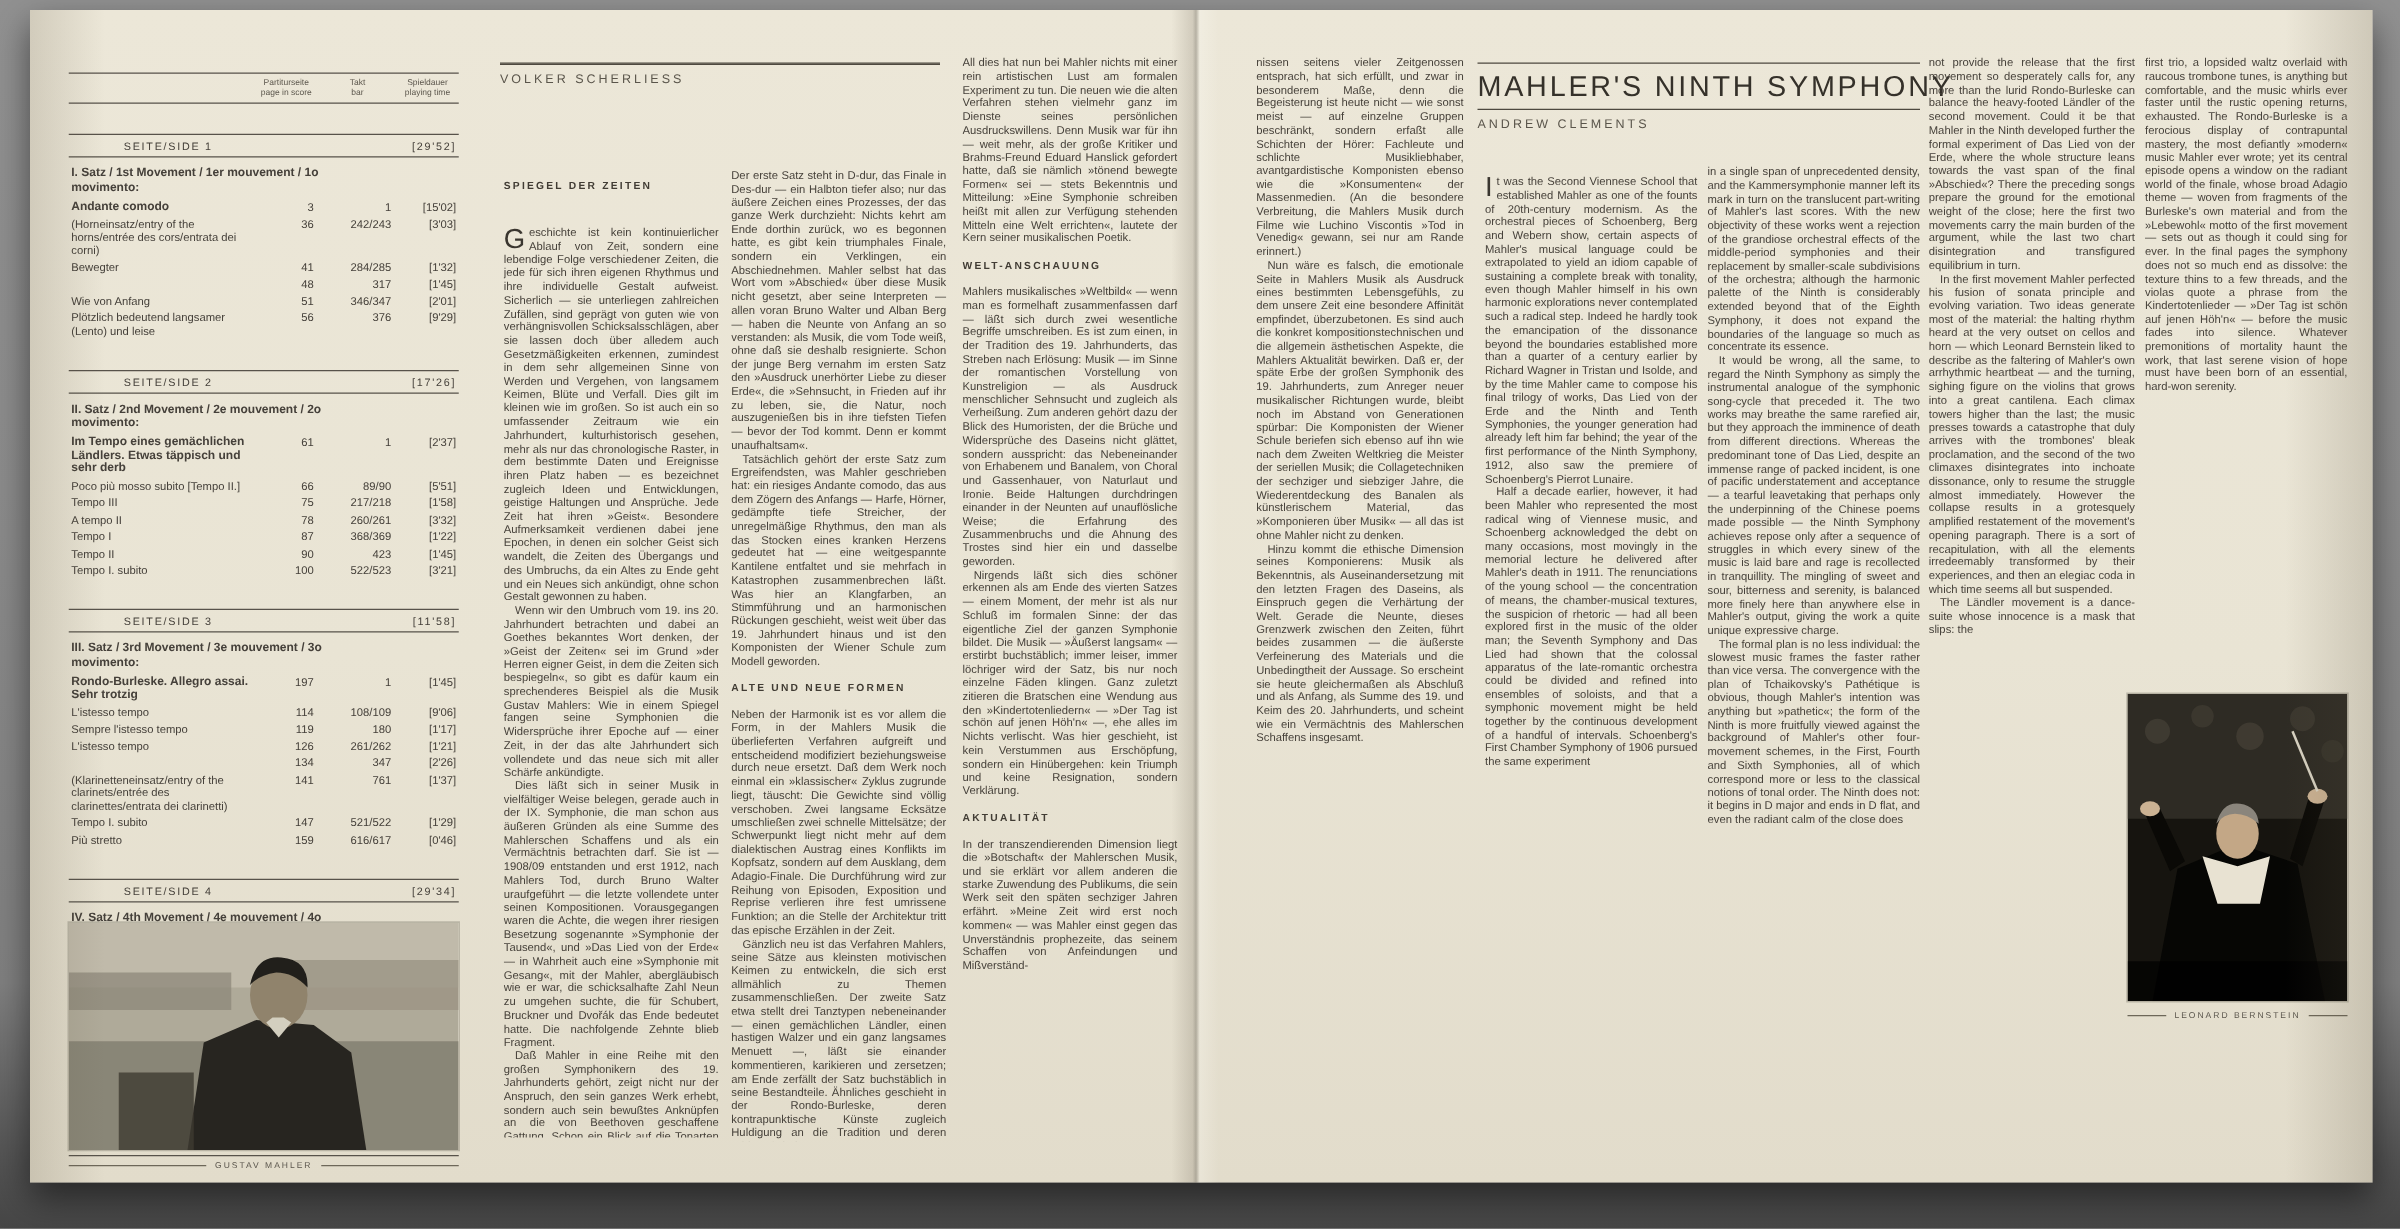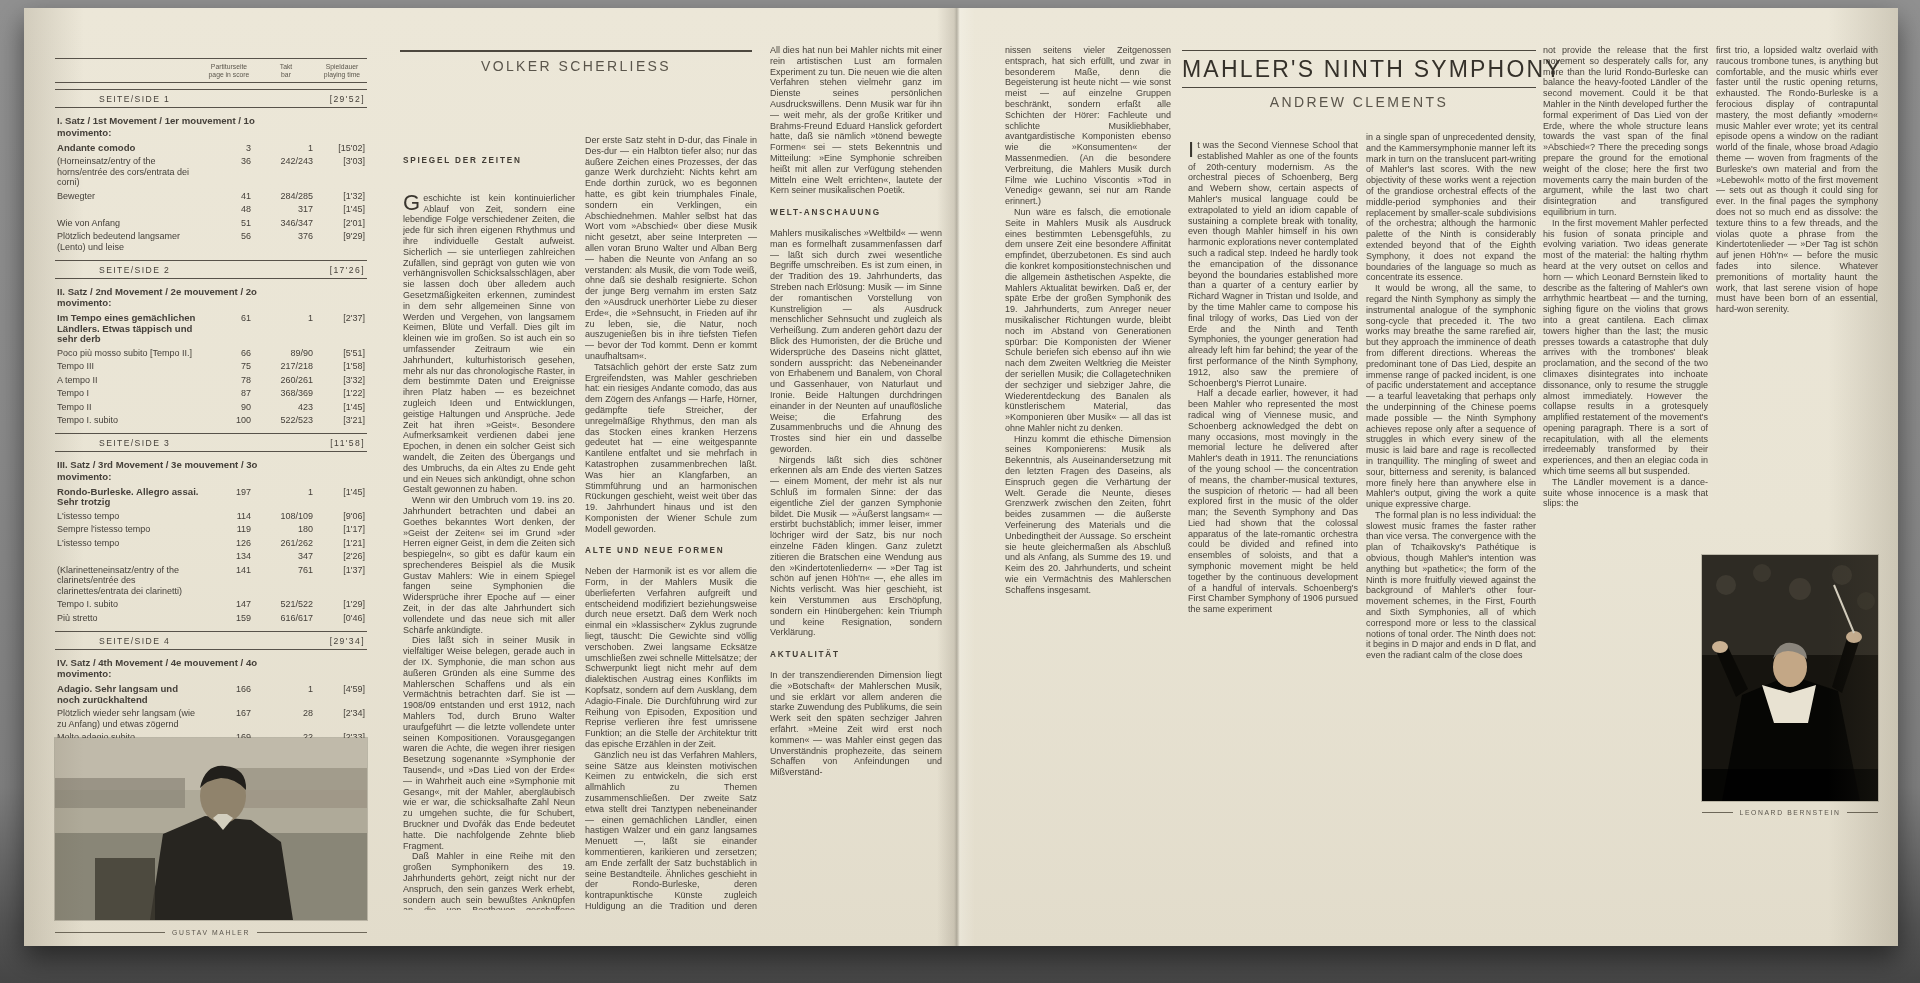--- a/index.html
+++ b/index.html
@@ -17,38 +17,38 @@
   .fold{position:absolute;left:913px;top:0;bottom:0;width:38px;pointer-events:none;
           background:linear-gradient(90deg,rgba(70,60,45,0) 0%,rgba(70,60,45,.16) 45%,rgba(40,35,25,.28) 52%,rgba(255,255,250,.25) 60%,rgba(70,60,45,0) 100%);}
   .abs{position:absolute;}
   
   .headblock{color:#2f2c26;}
   .hrule{height:1px;background:#4d483f;}
   .headblock h1{margin:5px 0 4px 0;font-weight:400;text-align:center;white-space:nowrap;
         color:#35312a;}
   .hb-left h1{font-size:25px;letter-spacing:3px;}
   .hb-right h1{font-size:23px;letter-spacing:2.2px;}
-  .author{text-align:center;font-size:14px;letter-spacing:2.4px;color:#5a554b;margin-top:6px;}
+  .author{text-align:left;font-size:10px;letter-spacing:2.4px;color:#5a554b;margin-top:6px;}
   
   .col{color:#46413a;font-size:9px;line-height:10.8px;text-align:justify;overflow:hidden;hyphens:auto;}
   .col p{margin:0;}
   .col p.p{text-indent:9px;}
   .col p.p1{text-indent:0;}
   .col h3.sub{margin:12px 0 9px 0;font-size:8.2px;font-weight:600;letter-spacing:1.8px;color:#413c34;}
-  .col h3.sub:first-child{margin-top:16px;margin-bottom:26px;}
+  .col h3.sub:first-child{margin-top:4px;margin-bottom:26px;}
   .col p.drop::first-letter{float:left;font-size:22px;line-height:17px;padding:1px 3px 0 0;color:#3a362f;}
   
   .table{font-size:9px;color:#45403a;border-top:1.4px solid #57524a;border-bottom:1.4px solid #57524a;}
   .t-header{display:grid;grid-template-columns:1fr 52px 62px 50px;padding:4px 0 3px 0;
             border-bottom:1px solid #57524a;}
   .t-colhead{text-align:center;}
   .t-ch1,.t-ch2{font-size:6.8px;line-height:8px;color:#5c574d;}
   .t-section{display:flex;justify-content:space-between;border-bottom:1px solid #57524a;
              padding:4px 2px 3px 44px;letter-spacing:1.4px;font-size:8.6px;}
-  .t-section{border-top:1px solid #57524a;margin-top:6px;text-align:right;}
+  .t-section{border-top:1px solid #57524a;margin-top:24px;text-align:right;}
   .t-section:first-of-type{margin-top:0;border-top:none;}
   .t-movement{font-weight:700;font-size:9.6px;line-height:11.5px;margin:7px 0 3px 2px;max-width:240px;}
   .t-row{display:grid;grid-template-columns:1fr 42px 58px 48px;column-gap:4px;
          padding:1.5px 2px 1.5px 2px;line-height:10.5px;}
   .t-row.bold .t-n{font-weight:700;font-size:9.6px;}
   .t-n{padding-right:4px;}
   .t-s,.t-t,.t-d{text-align:right;white-space:nowrap;}
   .t-foot{margin:13px 0 8px 44px;font-size:7.2px;letter-spacing:.3px;color:#5c574d;}
   
   figure{margin:0;}

